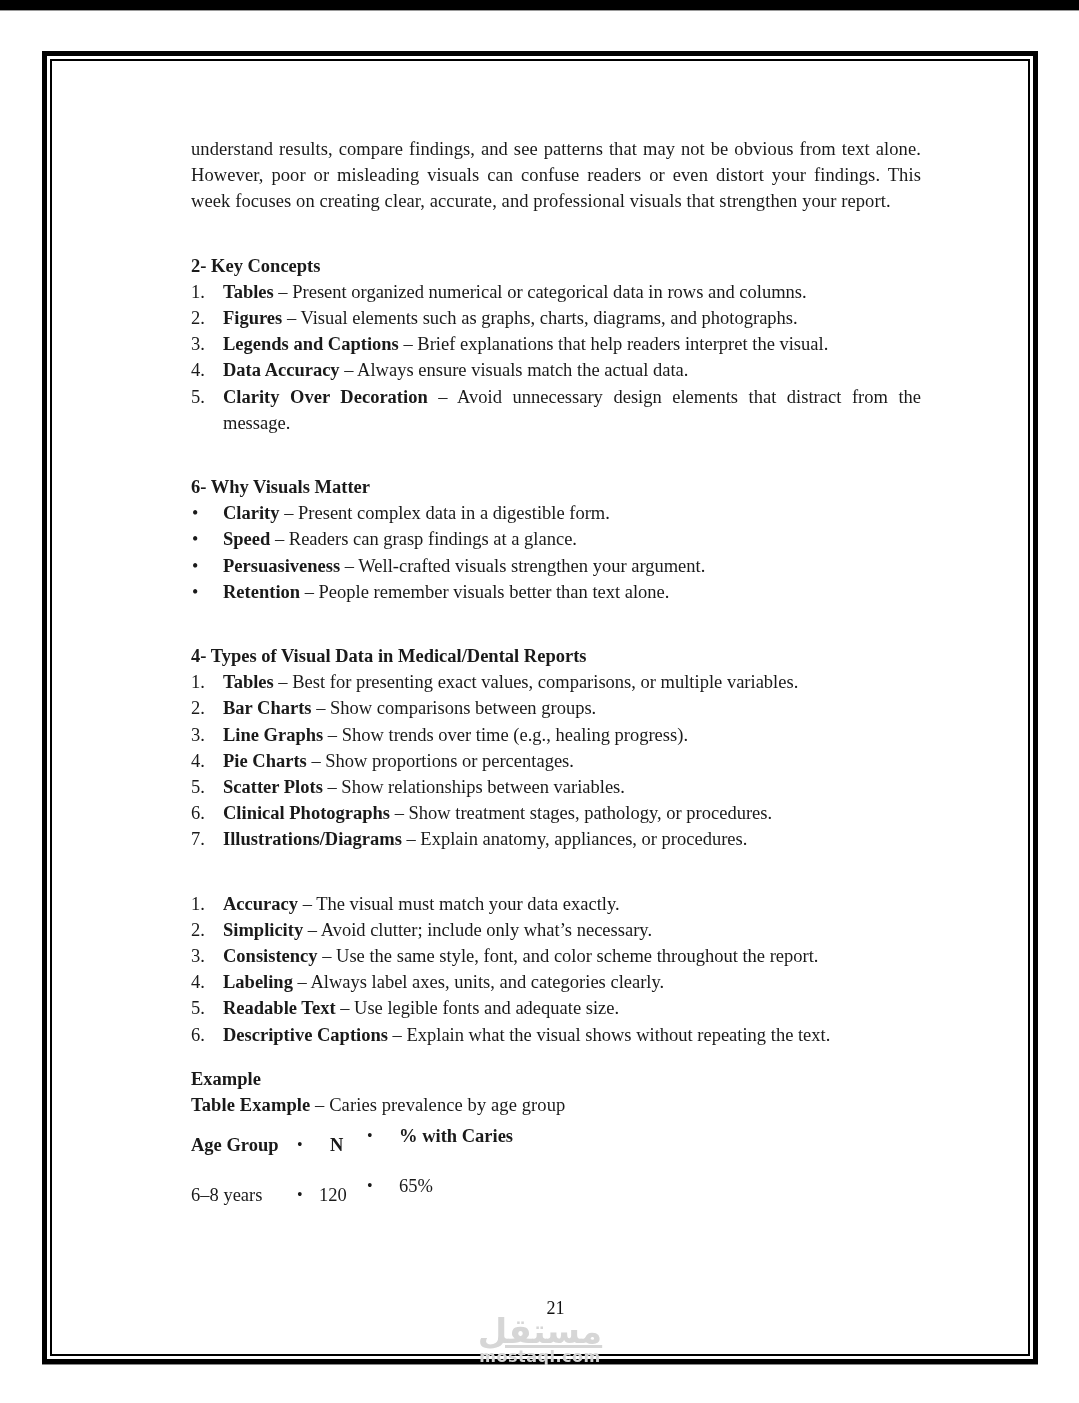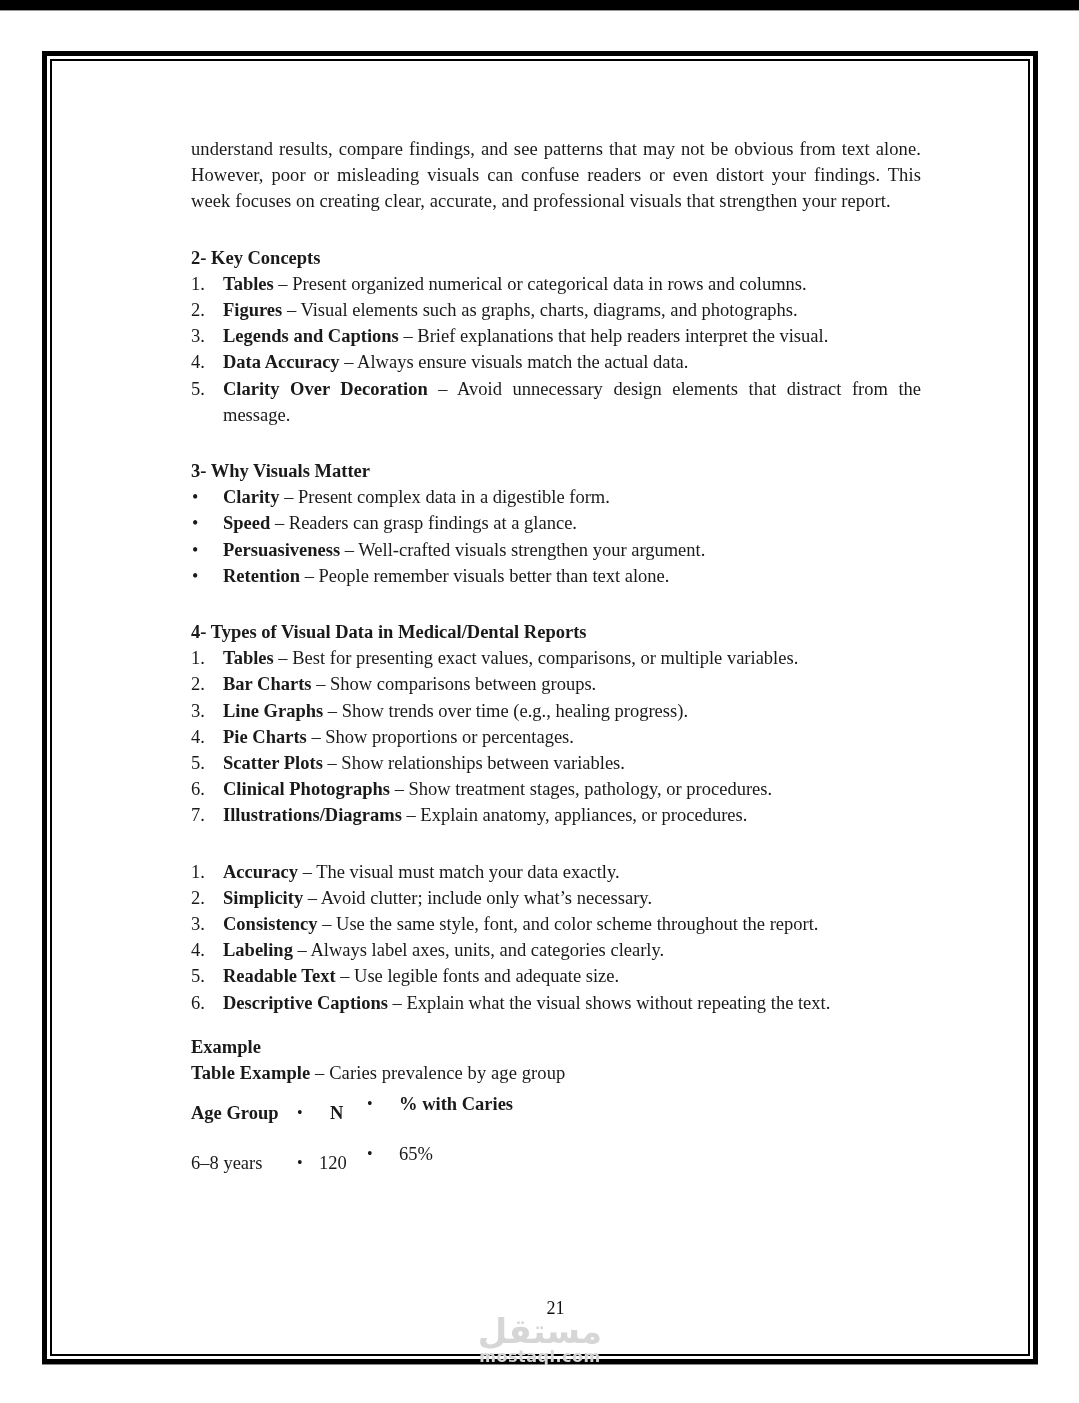--- a/index.html
+++ b/index.html
@@ -44,21 +44,21 @@
       width: 730px;
       font-size: 18.5px;
       line-height: 26.2px;
     }
     .para {
       text-align: justify;
       margin: 0;
       letter-spacing: 0.1px;
     }
     .section {
-      margin-top: 30px;
+      margin-top: 38px;
     }
     .heading {
       font-weight: bold;
       margin: 0;
     }
     ol.num-list, ul.bul-list {
       margin: 0;
       padding: 0;
       list-style: none;
     }
@@ -112,20 +112,21 @@
       text-align: center;
       color: #d6d6d6;
       font-family: "DejaVu Sans", sans-serif;
       font-weight: bold;
       pointer-events: none;
     }
     .watermark .wm-arabic {
       font-size: 34px;
       line-height: 36px;
       display: block;
+      text-decoration: underline;
     }
     .watermark .wm-latin {
       font-size: 16px;
       line-height: 16px;
       display: block;
       letter-spacing: 0.5px;
     }
   </style>
 </head>
 <body>
@@ -145,21 +146,21 @@
     <ol class="num-list">
       <li class="li"><span class="marker">1.</span><span class="term">Tables</span><span> – Present organized numerical or categorical data in rows and columns.</span></li>
       <li class="li"><span class="marker">2.</span><span class="term">Figures</span><span> – Visual elements such as graphs, charts, diagrams, and photographs.</span></li>
       <li class="li"><span class="marker">3.</span><span class="term">Legends and Captions</span><span> – Brief explanations that help readers interpret the visual.</span></li>
       <li class="li"><span class="marker">4.</span><span class="term">Data Accuracy</span><span> – Always ensure visuals match the actual data.</span></li>
       <li class="li"><span class="marker">5.</span><span class="term">Clarity Over Decoration</span><span> – Avoid unnecessary design elements that distract from the message.</span></li>
     </ol>
   </div>
 
   <div class="section">
-    <p class="heading">3- Why Visuals Matter</p>
+    <p class="heading">6- Why Visuals Matter</p>
     <ul class="bul-list">
       <li class="li"><span class="bullet">•</span><span class="term">Clarity</span><span> – Present complex data in a digestible form.</span></li>
       <li class="li"><span class="bullet">•</span><span class="term">Speed</span><span> – Readers can grasp findings at a glance.</span></li>
       <li class="li"><span class="bullet">•</span><span class="term">Persuasiveness</span><span> – Well-crafted visuals strengthen your argument.</span></li>
       <li class="li"><span class="bullet">•</span><span class="term">Retention</span><span> – People remember visuals better than text alone.</span></li>
     </ul>
   </div>
 
   <div class="section">
     <p class="heading">4- Types of Visual Data in Medical/Dental Reports</p>

